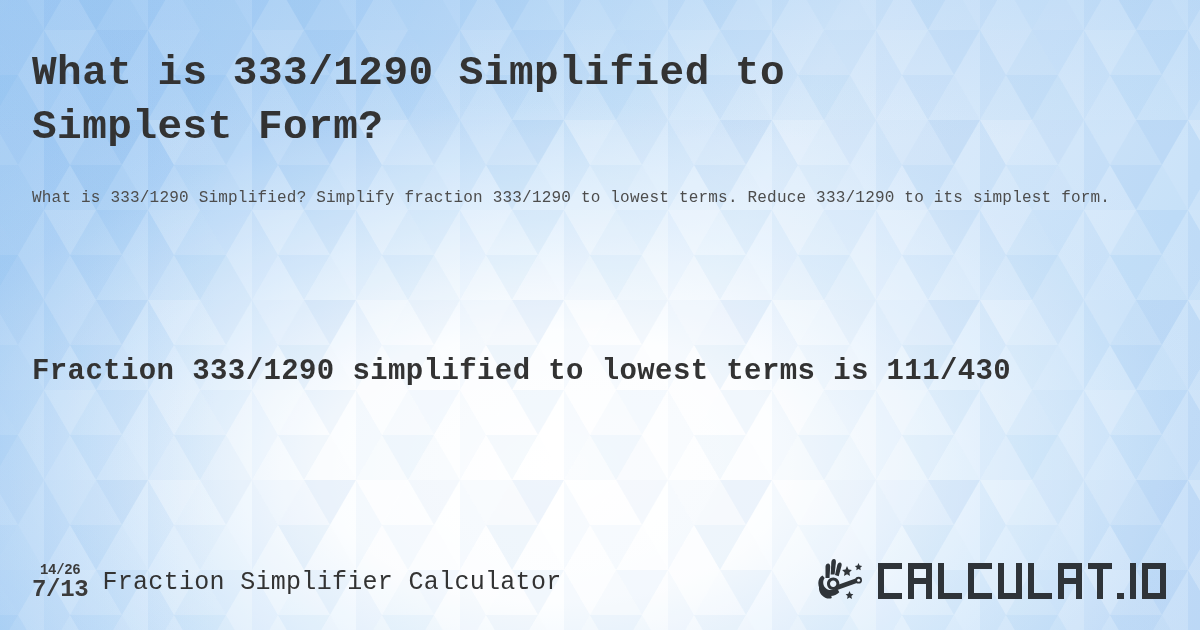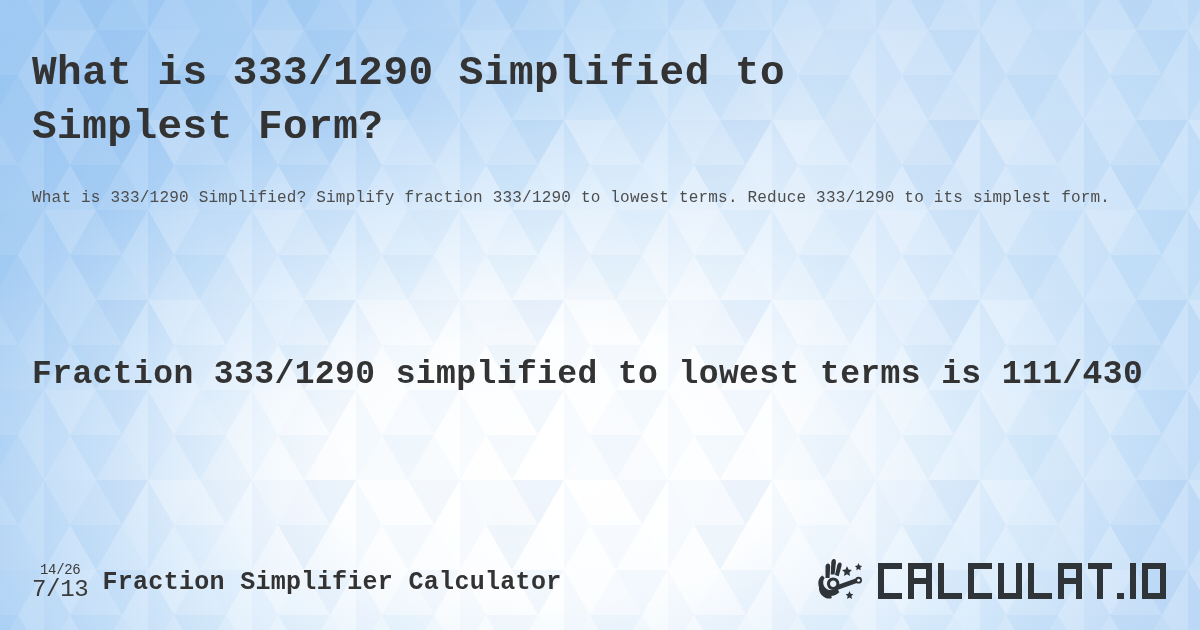--- a/index.html
+++ b/index.html
@@ -73,21 +73,21 @@
     font-weight:normal;
     line-height:1.50;
     letter-spacing:0.2px;
     color:#4d4d4d;
   }
 
   .result {
     position:absolute;
     left:32px; top:352px;
     width:1150px;
-    font-size:33px;
+    font-size:29px;
     font-weight:bold;
     line-height:1.38;
     letter-spacing:0.4px;
     color:#333333;
   }
 
   
   .footer {
     position:absolute;
     left:0; right:0; bottom:0;
@@ -104,29 +104,29 @@
     gap:14px;
   }
 
   .frac-badge {
     display:flex;
     flex-direction:column;
     align-items:center;
     justify-content:center;
     line-height:1.04;
     color:#3b3b3b;
-    font-weight:normal;
+    font-weight:bold;
     padding-top:2px;
   }
   .frac-badge .num  { font-size:14px; letter-spacing:-0.3px; }
   .frac-badge .den  { font-size:24px; letter-spacing:-0.3px; }
 
   .footer-title {
     font-size:25px;
-    font-weight:bold;
+    font-weight:normal;
     letter-spacing:0.3px;
     color:#333333;
   }
 
   .brand {
     display:flex;
     align-items:center;
     gap:4px;
   }
   .brand-mark { display:block; }

